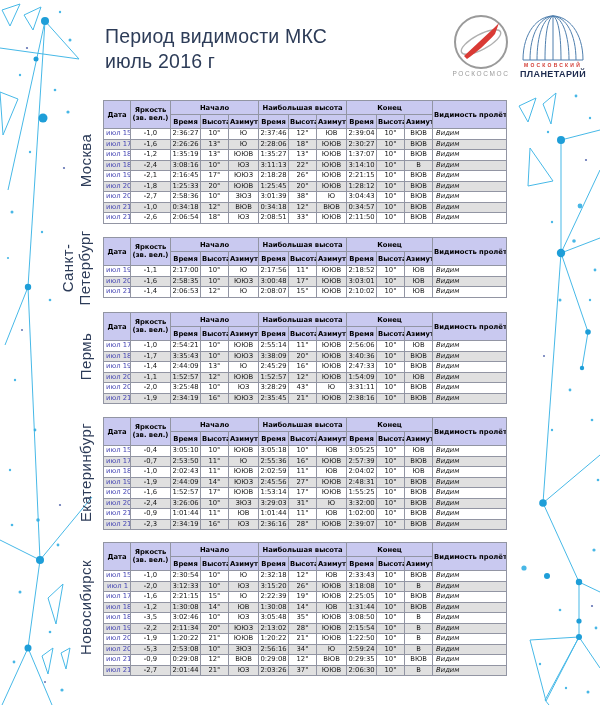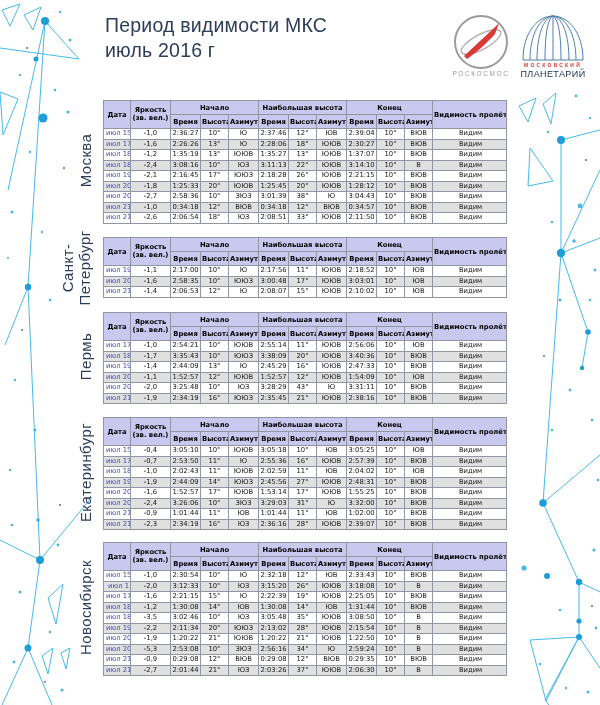--- a/index.html
+++ b/index.html
@@ -5,37 +5,37 @@
   html,body { margin:0; padding:0; }
   body { font-family:"Liberation Sans", sans-serif; }
   #poster {
     position:relative; width:600px; height:705px; background:#ffffff;
     overflow:hidden;
   }
   #constellation { position:absolute; left:0; top:0; z-index:0; }
 
   
   #title {
-    position:absolute; left:105px; top:13px; z-index:1;
+    position:absolute; left:105px; top:24px; z-index:1;
     font-size:19.5px; line-height:25px; color:#2d3c58; letter-spacing:0.2px;
   }
 
   
   .logo-box { position:absolute; z-index:1; }
   #roscosmos-text {
     position:absolute; left:444px; top:70px; width:74px; z-index:1;
     font-size:6.5px; letter-spacing:1.6px; color:#9a9a9a; text-align:center;
   }
   #planetarium-text-top {
     position:absolute; left:516px; top:62px; width:74px; z-index:1;
     font-size:5px; letter-spacing:2.2px; color:#d23b33; text-align:center; font-weight:bold;
   }
   #planetarium-text-bottom {
     position:absolute; left:512px; top:69px; width:82px; z-index:1;
-    font-size:9px; letter-spacing:0.4px; color:#1d2b4f; text-align:center; font-weight:normal;
+    font-size:9px; letter-spacing:0.4px; color:#1d2b4f; text-align:center; font-weight:bold;
   }
 
   
   .city-label {
     position:absolute; z-index:1; width:160px; text-align:center;
     transform:rotate(-90deg); transform-origin:center;
     font-size:15px; color:#2c3b58; letter-spacing:0.4px;
     white-space:pre-line; line-height:17px;
   }
 
@@ -51,22 +51,22 @@
   table.sched th {
     background:#c9c9f0; font-size:6.8px; font-weight:bold; height:13px;
     text-align:center; color:#000; padding:0 1px;
   }
   table.sched th.pre { white-space:pre-line; line-height:7.5px; }
   table.sched td {
     font-size:6.8px; height:9.5px; line-height:9.5px; text-align:center;
     color:#141414; padding:0 1px; background:#fff;
   }
   table.sched tr.alt td { background:#e0e0e0; }
-  table.sched td.date { color:#4646b4; text-align:right; padding-left:2px; }
-  table.sched td.vis  { text-align:center; padding-left:3px; }
+  table.sched td.date { color:#4646b4; text-align:center; padding-left:2px; }
+  table.sched td.vis  { text-align:left; padding-left:3px;font-style:italic; }
 </style>
 </head>
 <body>
 
 <div id="poster">
 
   <svg id="constellation" width="600" height="705" viewBox="0 0 600 705">
     <g stroke="#3db5e6" stroke-width="1" fill="none" opacity="0.95">
 
       <polygon points="2,10 20,4 10,26"></polygon>

